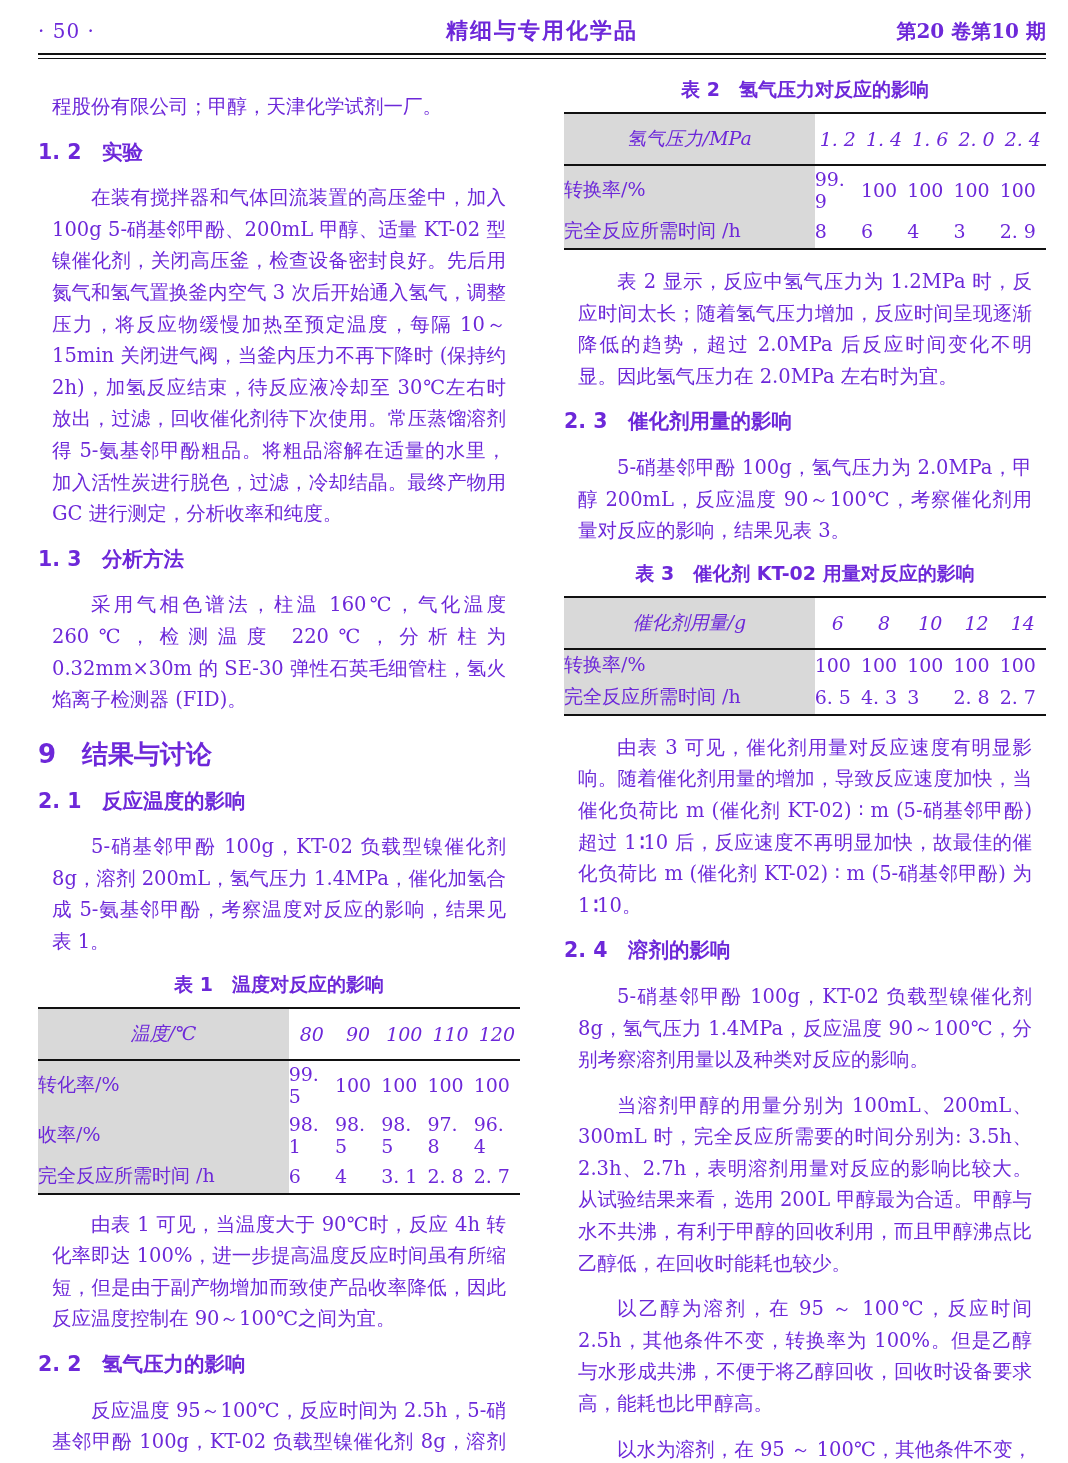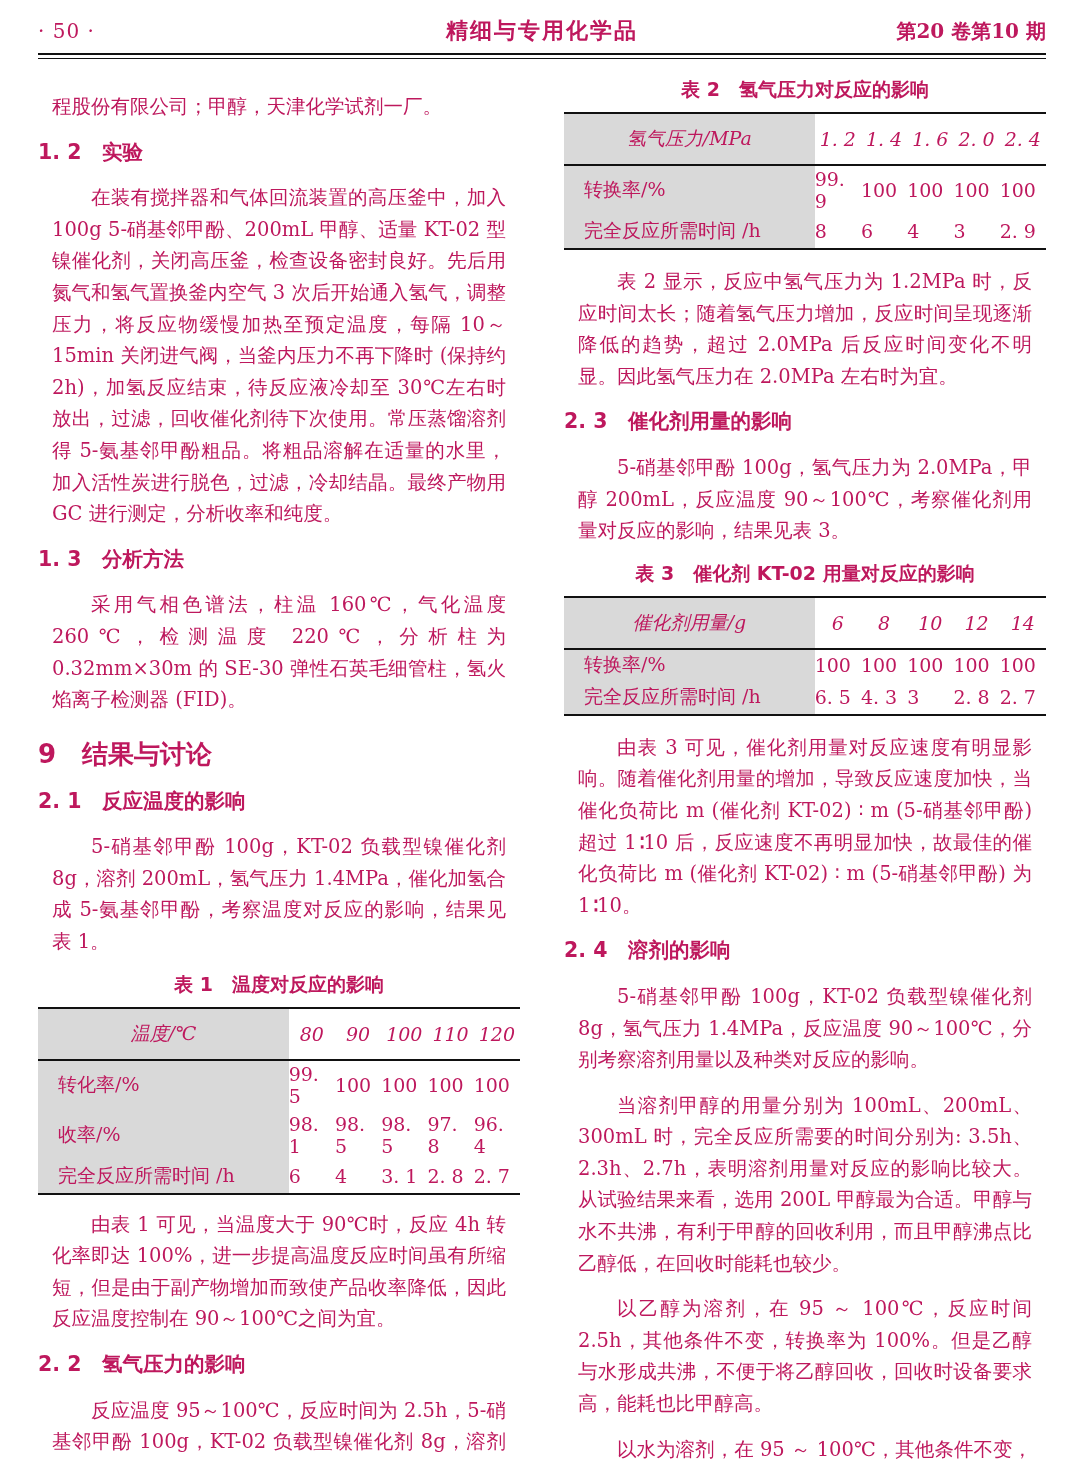--- a/index.html
+++ b/index.html
@@ -1,18 +1,18 @@
 <!DOCTYPE html>
 <html><head>
 <meta charset="utf-8">
 <style>
   html,body { margin:0; padding:0; background:#ffffff; }
   .page {
     width:1068px; height:1463px; box-sizing:border-box;
-    background:#ffffff; color:#be185d; overflow:hidden;
+    background:#ffffff; color:#6d28d9; overflow:hidden;
     padding:16px 22px 0 38px;
     font-family:"DejaVu Serif","Liberation Serif",serif;
   }
   
   .phead { display:grid; grid-template-columns:1fr auto 1fr; align-items:baseline; }
   .pageno { font-size:20px; letter-spacing:1px; }
   .journal { font-size:22px; font-weight:bold; font-family:"DejaVu Sans","Liberation Sans",sans-serif; letter-spacing:2px; }
   .issue { text-align:right; font-size:20px; font-weight:bold; }
   .hrule { margin-top:7px; height:3px; border-top:2.5px solid #111; border-bottom:1.5px solid #111; }
 
@@ -38,21 +38,21 @@
     font-family:"DejaVu Sans","Liberation Sans",sans-serif;
   }
   table.dt {
     width:100%; border-collapse:collapse; table-layout:fixed;
     border-top:2.5px solid #111; border-bottom:2.5px solid #111;
     font-size:19px;
   }
   table.dt thead th { border-bottom:2px solid #111; font-weight:normal; padding:12px 0; text-align:center;font-style:italic; }
   table.dt td { padding:2px 0 4px; }
   table.dt .lbl { background:#d9d9d9; width:52%; }
-  table.dt tbody .lbl { text-align:left; padding-left:20px; }
+  table.dt tbody .lbl { text-align:left; padding-left:0; }
   .t1wrap { margin-bottom:4px; }
 </style>
 </head>
 <body>
 
 <div class="page">
 
   <div class="phead">
     <span class="pageno">· 50 ·</span>
     <span class="journal">精细与专用化学品</span>

